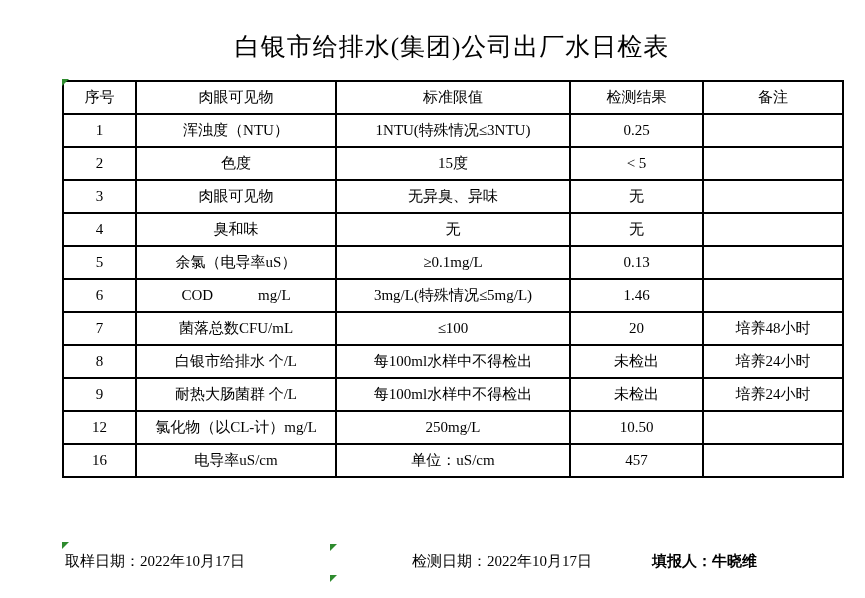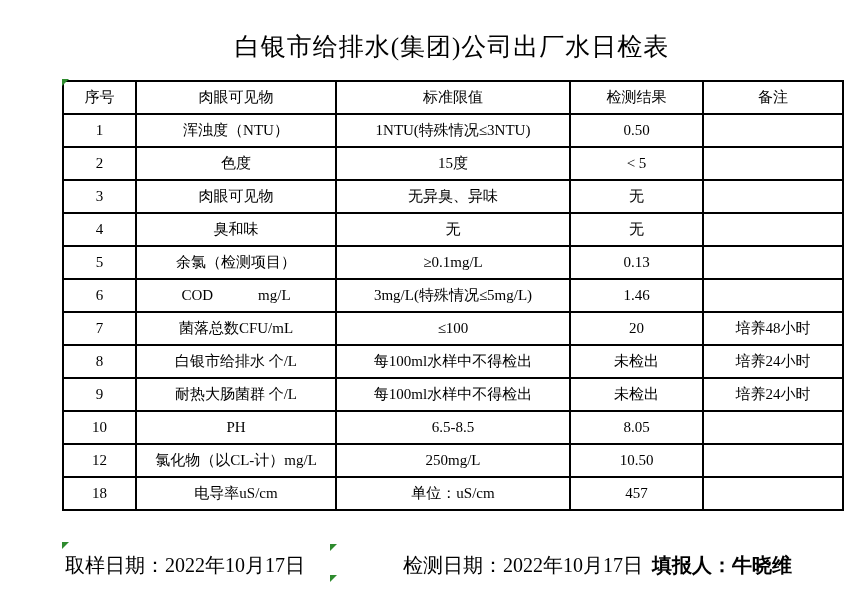--- a/index.html
+++ b/index.html
@@ -49,26 +49,26 @@
   }
   .marker {
     position: absolute;
     width: 7px;
     height: 7px;
     clip-path: polygon(0 0, 100% 0, 0 100%);
   }
   .footer-item {
     position: absolute;
     top: 552px;
-    font-size: 20px;
+    font-size: 15px;
     white-space: pre;
     text-align: right;
   }
   .footer-sample { left: 65px; }
-  .footer-test   { left: 403px; }
+  .footer-test   { left: 412px; }
   .footer-reporter { left: 652px; font-weight: bold; }
 </style>
 </head>
 <body>
 
 <div class="page">
 
   <div class="title">白银市给排水(集团)公司出厂水日检表</div>
 
   <table class="grid">
@@ -86,21 +86,21 @@
         <th>标准限值</th>
         <th>检测结果</th>
         <th>备注</th>
       </tr>
     </thead>
     <tbody>
   <tr>
     <td>1</td>
     <td>浑浊度（NTU）</td>
     <td>1NTU(特殊情况≤3NTU)</td>
-    <td>0.50</td>
+    <td>0.25</td>
     <td></td>
   </tr>
 
   <tr>
     <td>2</td>
     <td>色度</td>
     <td>15度</td>
     <td>&lt; 5</td>
     <td></td>
   </tr>
@@ -116,21 +116,21 @@
   <tr>
     <td>4</td>
     <td>臭和味</td>
     <td>无</td>
     <td>无</td>
     <td></td>
   </tr>
 
   <tr>
     <td>5</td>
-    <td>余氯（检测项目）</td>
+    <td>余氯（电导率uS）</td>
     <td>≥0.1mg/L</td>
     <td>0.13</td>
     <td></td>
   </tr>
 
   <tr>
     <td>6</td>
     <td>COD            mg/L</td>
     <td>3mg/L(特殊情况≤5mg/L)</td>
     <td>1.46</td>
@@ -154,39 +154,32 @@
   </tr>
 
   <tr>
     <td>9</td>
     <td>耐热大肠菌群 个/L</td>
     <td>每100ml水样中不得检出</td>
     <td>未检出</td>
     <td>培养24小时</td>
   </tr>
 
-  <tr>
-    <td>10</td>
-    <td>PH</td>
-    <td>6.5-8.5</td>
-    <td>8.05</td>
-    <td></td>
-  </tr>
 
 
   <tr>
     <td>12</td>
     <td>氯化物（以CL-计）mg/L</td>
     <td>250mg/L</td>
     <td>10.50</td>
     <td></td>
   </tr>
 
   <tr>
-    <td>18</td>
+    <td>16</td>
     <td>电导率uS/cm</td>
     <td>单位：uS/cm</td>
     <td>457</td>
     <td></td>
   </tr>
 </tbody>
   </table>
 
   <div class="marker" style="left: 62px; top: 79px; background: rgb(46, 139, 46);"></div>
   <div class="marker" style="left: 62px; top: 542px; background: rgb(46, 139, 46);"></div>

